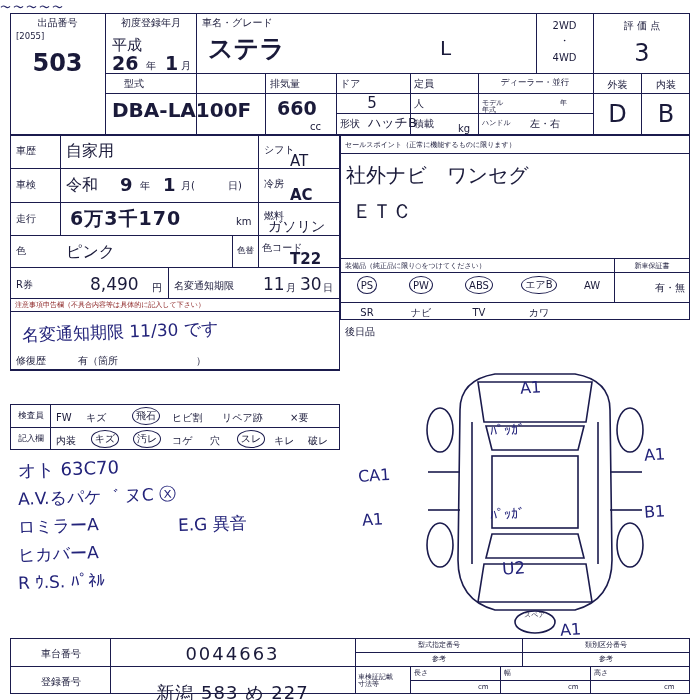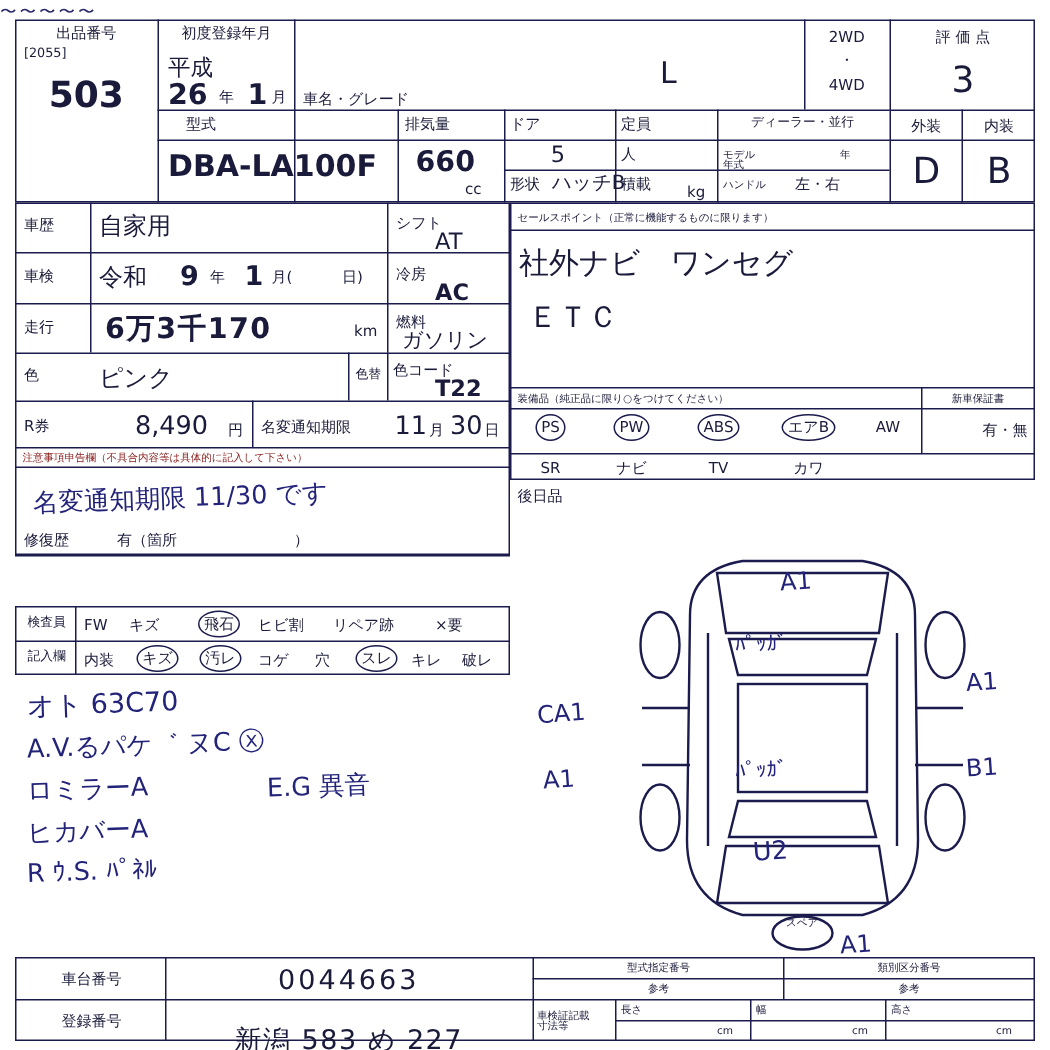--- a/index.html
+++ b/index.html
@@ -71,21 +71,22 @@
   <div class="c lft lbl-s" style="left:16px;top:31px;width:90px;height:12px;">[2055]</div>
   <div class="c ctr" style="left:10px;top:48px;width:95px;height:30px;font-size:24px;font-weight:bold;">503</div>
 
   <div class="c ctr lbl" style="left:106px;top:15px;width:90px;height:14px;">初度登録年月</div>
   <div class="c lft" style="left:112px;top:33px;width:50px;height:24px;font-size:15px;">平成</div>
   <div class="c lft" style="left:112px;top:53px;width:40px;height:20px;font-size:19px;font-weight:bold;">26</div>
   <div class="c lft lbl" style="left:146px;top:58px;width:16px;height:14px;">年</div>
   <div class="c lft" style="left:165px;top:53px;width:20px;height:20px;font-size:19px;font-weight:bold;">1</div>
   <div class="c lft lbl" style="left:181px;top:58px;width:16px;height:14px;">月</div>
 
-  <div class="c lft lbl" style="left:202px;top:15px;width:120px;height:14px;margin-top:44px;">車名・グレード</div>
+  <div class="c lft lbl" style="left:202px;top:15px;width:120px;height:14px;">車名・グレード</div>
+  <div class="c lft" style="left:208px;top:32px;width:160px;height:32px;font-size:25px;font-weight:bold;">ステラ</div>
   <div class="c lft" style="left:440px;top:34px;width:80px;height:28px;font-size:20px;">L</div>
 
   <div class="c ctr lbl" style="left:537px;top:18px;width:55px;height:14px;">2WD</div>
   <div class="c ctr lbl" style="left:537px;top:34px;width:55px;height:12px;">・</div>
   <div class="c ctr lbl" style="left:537px;top:50px;width:55px;height:14px;">4WD</div>
 
   <div class="c ctr lbl" style="left:594px;top:18px;width:96px;height:14px;">評 価 点</div>
   <div class="c ctr" style="left:594px;top:36px;width:96px;height:34px;font-size:24px;">3</div>
 
   <div class="c lft lbl" style="left:124px;top:76px;width:80px;height:14px;">型式</div>

